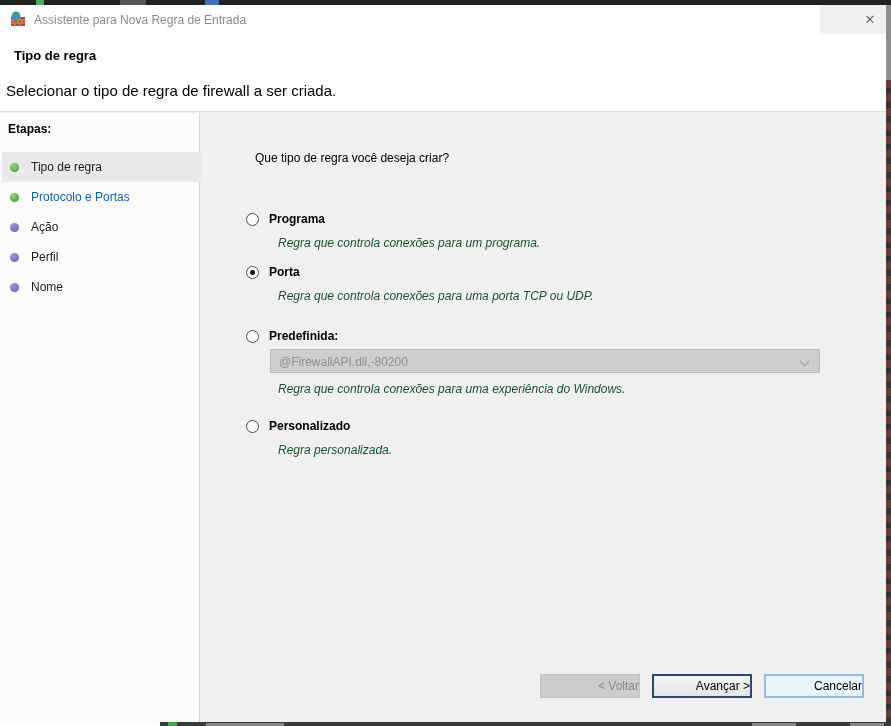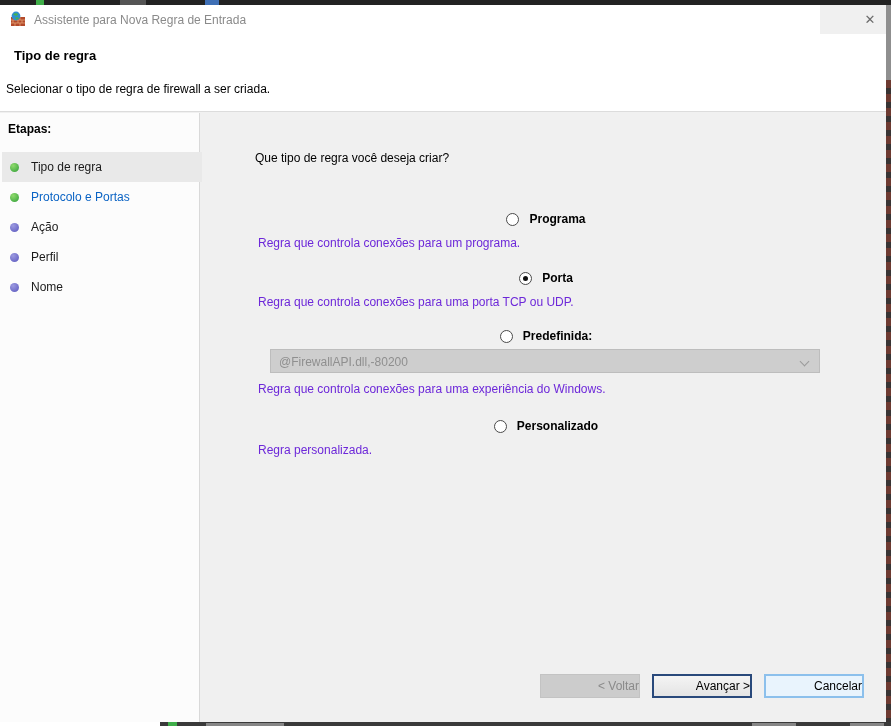--- a/index.html
+++ b/index.html
@@ -23,42 +23,42 @@
   .dialog { position:absolute; left:0; top:5px; width:886px; height:717px; background:#f0f0f0; }
 
   .titlebar { position:absolute; left:0; top:0; width:820px; height:29px; background:#ffffff; }
   .title-icon { position:absolute; left:10px; top:6px; width:16px; height:16px; }
   .title-text { position:absolute; left:34px; top:8px; font-size:12px; color:#8a8a8a; white-space:nowrap; }
   .close-btn { position:absolute; left:860px; top:6px; width:20px; height:18px; color:#6b6b6b;
     font-size:13px; line-height:18px; text-align:center; cursor:pointer; }
 
   .header { position:absolute; left:0; top:29px; width:886px; height:78px; background:#ffffff; border-bottom:1px solid #dcdcdc; }
   .page-title { position:absolute; left:14px; top:14px; font-size:13px; font-weight:bold; color:#000; }
-  .page-subtitle { position:absolute; left:6px; top:48px; font-size:12px; color:#000; }
+  .page-subtitle { position:absolute; left:6px; top:48px; font-size:15px; color:#000; }
 
   .sidebar { position:absolute; left:0; top:108px; width:200px; height:609px; background:#fcfcfc; border-right:1px solid #d9d9d9; }
   .steps-heading { position:absolute; left:8px; top:9px; font-size:12px; font-weight:bold; color:#000; }
   .step-item { position:absolute; left:2px; width:200px; height:30px; display:flex; align-items:center; padding-left:8px; }
   .step-item.current { background:#e9e9e9; }
   .bullet { width:9px; height:9px; border-radius:50%; margin-right:12px; flex:0 0 9px; }
   .bullet.green { background:radial-gradient(circle at 35% 30%, #90da6c, #2f9e38); }
   .bullet.slate { background:radial-gradient(circle at 35% 30%, #9b99e0, #5a57bd); }
   .step-label { font-size:12px; color:#1a1a1a; white-space:nowrap; }
   .step-label.link { color:#0a63c4; }
 
   .main { position:absolute; left:205px; top:108px; width:681px; height:609px; background:#f0f0f0; }
   .question { position:absolute; left:50px; top:38px; font-size:12px; color:#000; }
 
   .option { position:absolute; left:41px; width:600px; }
-  .radio-row { display:flex; align-items:center; cursor:pointer;justify-content:center; }
+  .radio-row { display:flex; align-items:center; cursor:pointer; }
   .radio { width:13px; height:13px; border:1px solid #4a4a4a; border-radius:50%; background:#fff; margin-right:10px;
     position:relative; flex:0 0 13px; }
   .radio.selected::after { content:""; position:absolute; left:3px; top:3px; width:5px; height:5px; border-radius:50%; background:#111; }
   .option-label { font-size:12px; font-weight:bold; color:#000; white-space:nowrap; }
-  .option-desc { margin-left:12px; margin-top:10px; font-size:12px; color:#6d28d9; white-space:nowrap; }
+  .option-desc { margin-left:32px; margin-top:10px; font-size:12px; color:#14532d; white-space:nowrap;font-style:italic; }
 
   .dropdown { position:relative; margin-left:24px; margin-top:6px; width:550px; height:24px; background:#cecece;
     border:1px solid #bdbdbd; line-height:24px; padding-left:8px; font-size:12px; color:#8f8f8f; }
   .chev { position:absolute; right:11px; top:8px; width:7px; height:7px;
     border-left:1px solid #9b9b9b; border-bottom:1px solid #9b9b9b; transform:rotate(-45deg); }
 
   .btn { position:absolute; top:669px; width:100px; height:24px; font-size:12px; text-align:right; line-height:21px; cursor:pointer; }
   .btn-back { left:540px; background:#cccccc; color:#8a8a8a; border:1px solid #c3c3c3; line-height:22px; cursor:default; }
   .btn-next { left:652px; background:linear-gradient(#f4f4f4,#e4e4e4); border:2px solid #29497b; color:#000; }
   .btn-cancel { left:764px; background:#e9f4fd; border:2px solid #8cc0ec; color:#000;padding-left:16px; }
@@ -141,21 +141,21 @@
       <div class="question">Que tipo de regra você deseja criar?</div>
 
       <div class="option" style="top:99px;">
         <div class="radio-row">
           <span class="radio"></span>
           <span class="option-label">Programa</span>
         </div>
         <div class="option-desc">Regra que controla conexões para um programa.</div>
       </div>
 
-      <div class="option" style="top:158px;">
+      <div class="option" style="top:152px;">
         <div class="radio-row">
           <span class="radio selected"></span>
           <span class="option-label">Porta</span>
         </div>
         <div class="option-desc">Regra que controla conexões para uma porta TCP ou UDP.</div>
       </div>
 
       <div class="option" style="top:216px;">
         <div class="radio-row">
           <span class="radio"></span>

